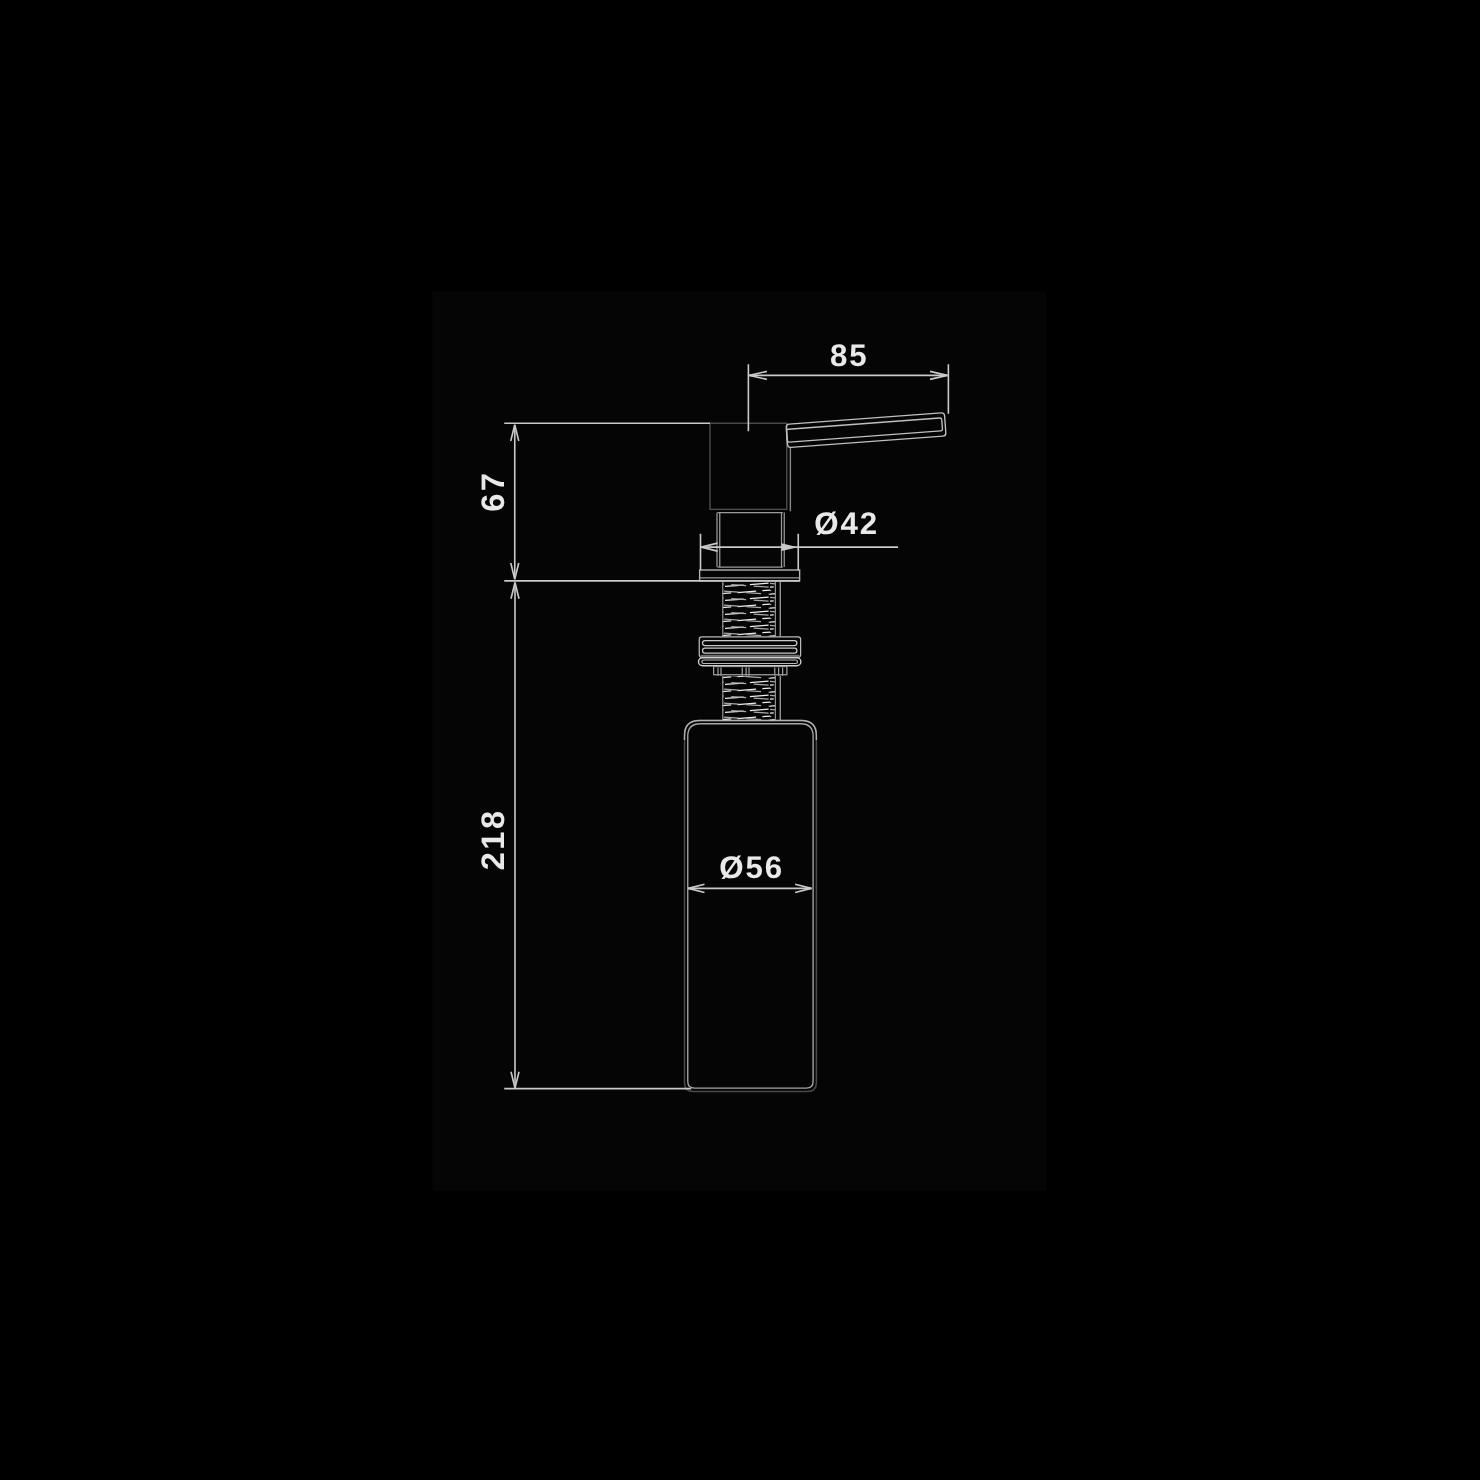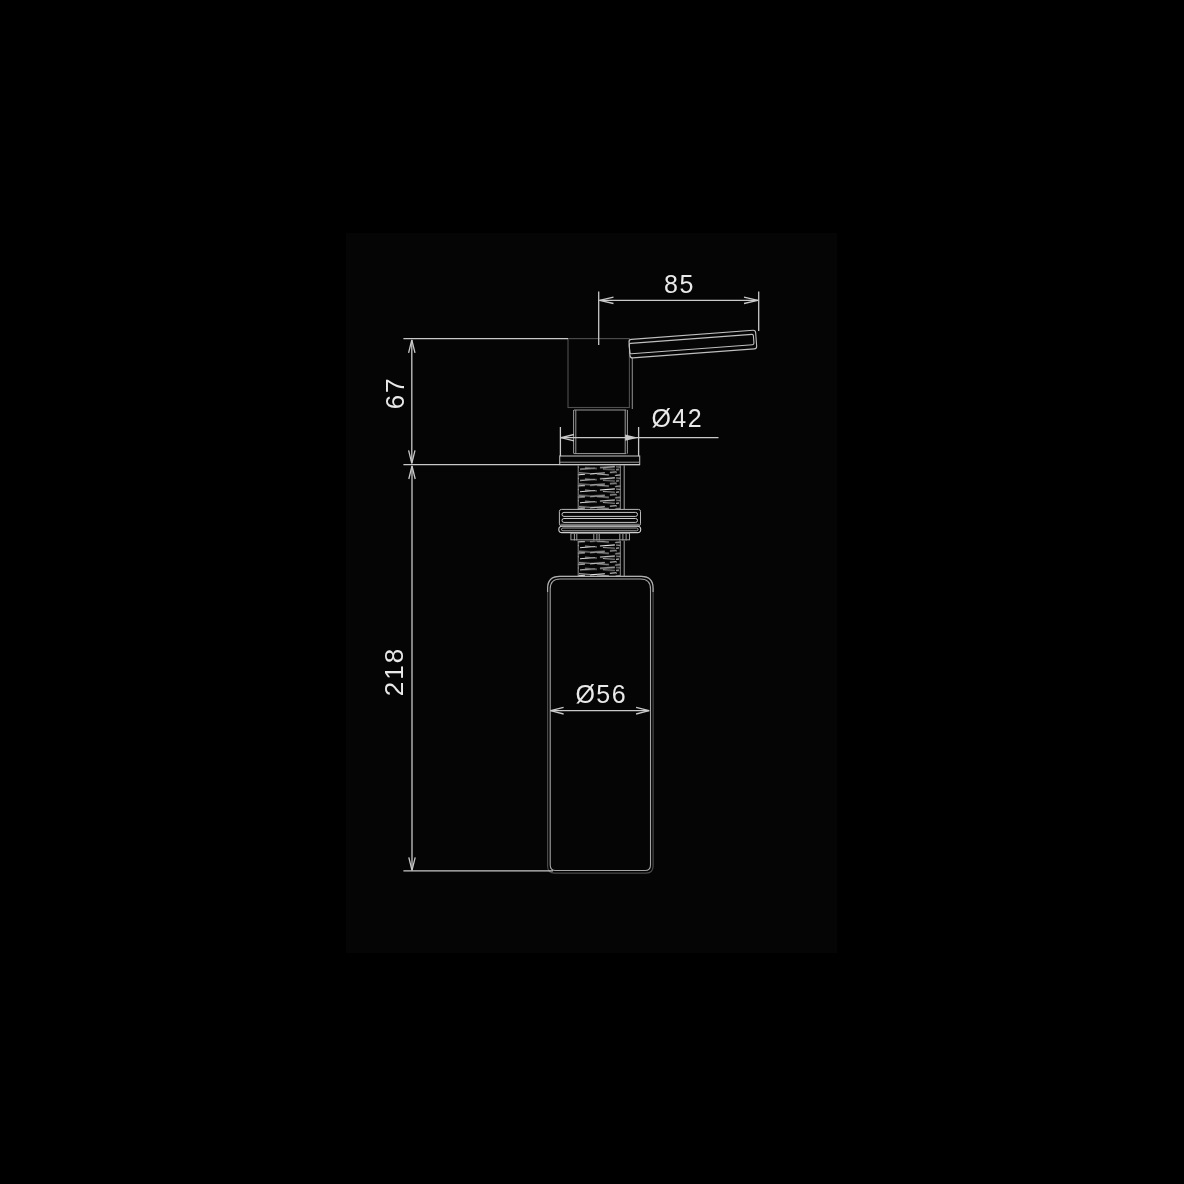--- a/index.html
+++ b/index.html
@@ -1,16 +1,16 @@
 <!DOCTYPE html>
 <html><head>
 <meta charset="utf-8">
 <style>
   html,body{margin:0;padding:0;background:#000;}
-  .wrap{width:1000px;height:1184px;background:#000;position:relative;overflow:hidden;}
+  .wrap{width:1000px;height:1184px;background:#000;position:relative;overflow:hidden;font-weight:bold;}
   text{font-family:"Liberation Sans",sans-serif;fill:#e9e9e9;}
 </style>
 </head>
 <body>
 <div class="wrap">
 <svg width="1184" height="1184" viewBox="0 0 1184 1184" xmlns="http://www.w3.org/2000/svg">
   <defs>
     <pattern id="thr" width="44" height="11.2" patternUnits="userSpaceOnUse">
       <path d="M-2,5.1 L46,1.5" stroke="#ececec" stroke-width="1" stroke-dasharray="15 5" fill="none"></path>
       <path d="M-2,1.8 L46,5.2" stroke="#a8a8a8" stroke-width="1" stroke-dasharray="12 6" stroke-dashoffset="9" fill="none"></path>

